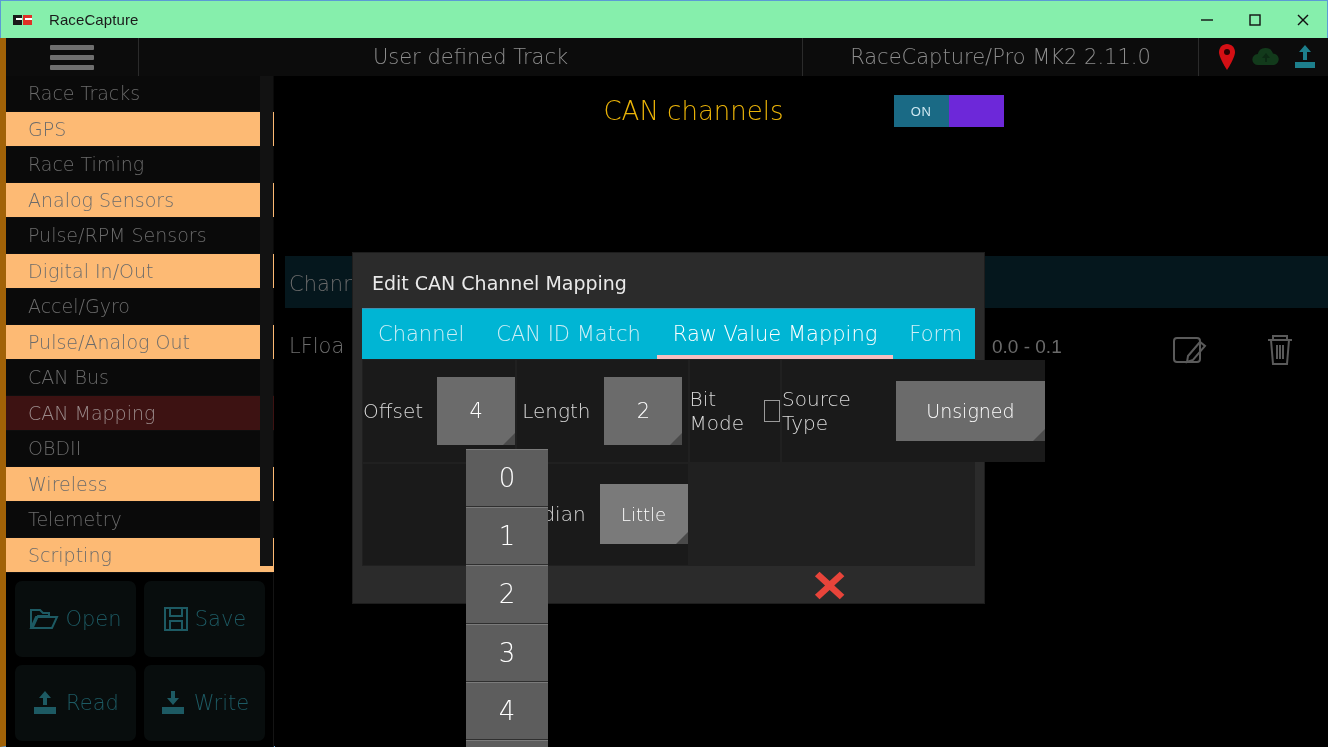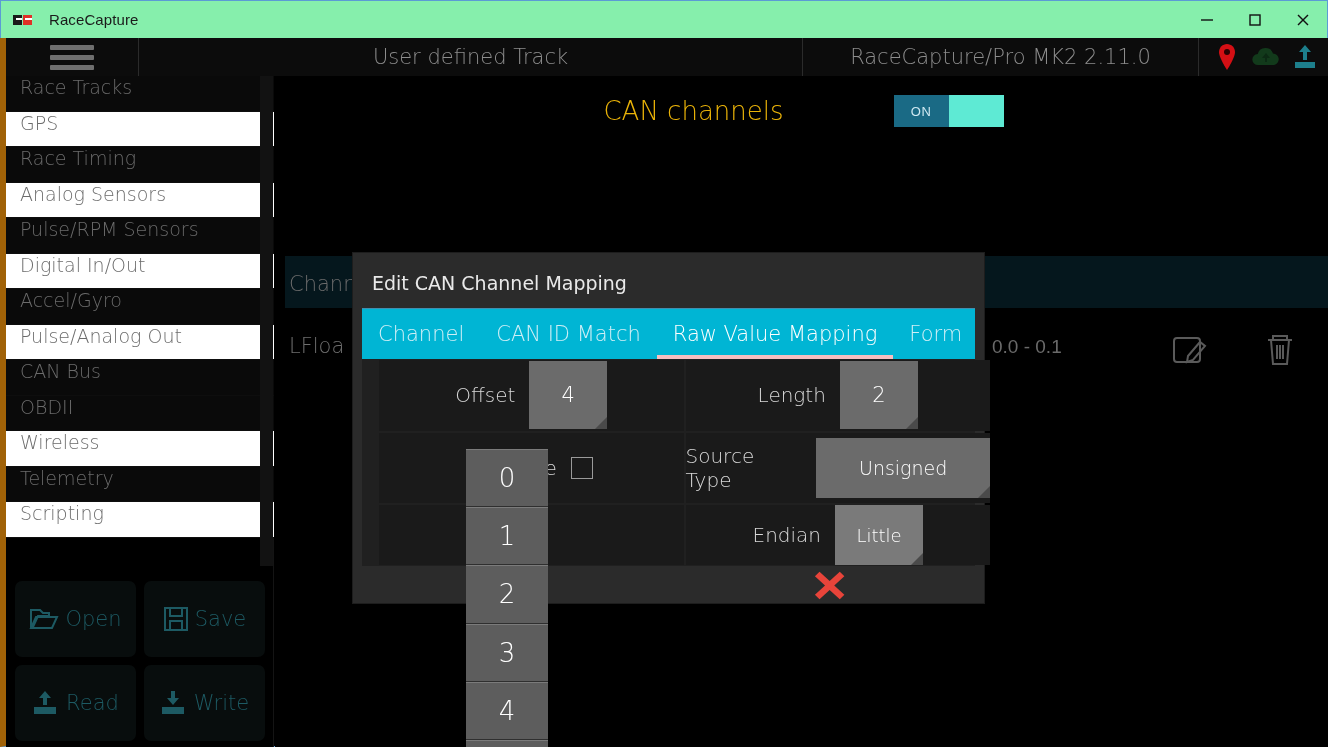--- a/index.html
+++ b/index.html
@@ -69,26 +69,26 @@
   .status-icons { width:133px; display:flex; align-items:center; justify-content:space-around; padding:0 8px;}
   .st-ico { width:34px; height:34px; display:flex; align-items:center; justify-content:center;}
 
   
   .sidebar {
     position:absolute; left:0; top:38px; width:268px; height:671px; background:#000;
     border-right:1px solid #141414;
   }
   .nav-scroll { position:absolute; left:0; top:0; width:268px; height:508px; overflow:hidden;}
   .nav-item {
-    height:35.5px; display:flex; align-items:flex-start; padding-left:14px;
+    height:35.5px; display:flex; align-items:center; padding-left:22px;
     color:#6b6b6b; font-size:19px; font-weight:300;
     font-family:"DejaVu Sans", sans-serif;
     border-bottom:1px solid #0e0e0e; background:#0a0a0a;
   }
-  .nav-item.alt { background:#ffffff; }
+  .nav-item.alt { background:#fdba74; }
   .nav-item.active { background:#3d1212; color:#9a8a8a; }
   .nav-track {
     position:absolute; right:0; top:0; width:13px; height:490px; background:#111;
   }
   .nav-thumb {
     position:absolute; right:0; top:0; width:13px; height:490px; background:#121212;
   }
 
   .side-btns {
     position:absolute; left:0; bottom:6px; width:268px; height:160px;
@@ -105,21 +105,21 @@
   
   .content { position:absolute; left:269px; top:38px; width:1057px; height:671px; background:#000;}
   .content-header {
     position:absolute; left:0; top:0; width:1057px; height:70px;
     display:flex; align-items:center; justify-content:center; gap:110px;
   }
   .content-title {
     color:#eab308; font-size:26px; font-weight:300; font-family:"DejaVu Sans", sans-serif;
   }
   .toggle {
-    width:110px; height:32px; background:#5eead4; display:flex; 
+    width:110px; height:32px; background:#6d28d9; display:flex; 
   }
   .toggle .on {
     width:55px; height:32px; background:#1a6a85; color:#cfe9f2; font-size:13px;
     display:flex; align-items:center; justify-content:center; letter-spacing:.5px;
   }
 
   .list-header {
     position:absolute; left:10px; top:180px; width:1047px; height:52px; background:#05171d;
   }
   .col-head {
@@ -165,22 +165,22 @@
   }
   .tab.sel { color:#ffffff; }
   .tab.sel:after {
     content:""; position:absolute; left:0; right:0; bottom:0; height:4px; background:#f8bfc0;
   }
 
   .panel {
     position:absolute; left:9px; top:106px; width:613px; height:207px; background:#202020;
   }
   .fgrid {
-    position:absolute; left:16px; top:0; width:613px; height:207px;
-    display:grid; grid-template-columns:1fr 1fr; grid-template-rows:1fr 1fr;
+    position:absolute; left:0; top:0; width:613px; height:207px;
+    display:grid; grid-template-columns:1fr 1fr 1fr 1fr; grid-template-rows:1fr 1fr;
   }
   .cell {
     background:#1a1a1a; margin:1px; display:flex; align-items:center;
     justify-content:center; gap:14px;
   }
   .cell .lab {
     color:#d9d9d9; font-size:20px; font-weight:300; font-family:"DejaVu Sans", sans-serif;
   }
   .spin {
     background:#6b6b6b; color:#fff; font-size:21px; font-weight:300;
@@ -299,20 +299,23 @@
             <span>Digital In/Out</span>
           </div>
         <div class="nav-item">
             <span>Accel/Gyro</span>
           </div>
         <div class="nav-item alt">
             <span>Pulse/Analog Out</span>
           </div>
         <div class="nav-item">
             <span>CAN Bus</span>
+          </div>
+        <div class="nav-item active">
+            <span>CAN Mapping</span>
           </div>
         <div class="nav-item">
             <span>OBDII</span>
           </div>
         <div class="nav-item alt">
             <span>Wireless</span>
           </div>
         <div class="nav-item">
             <span>Telemetry</span>
           </div>

